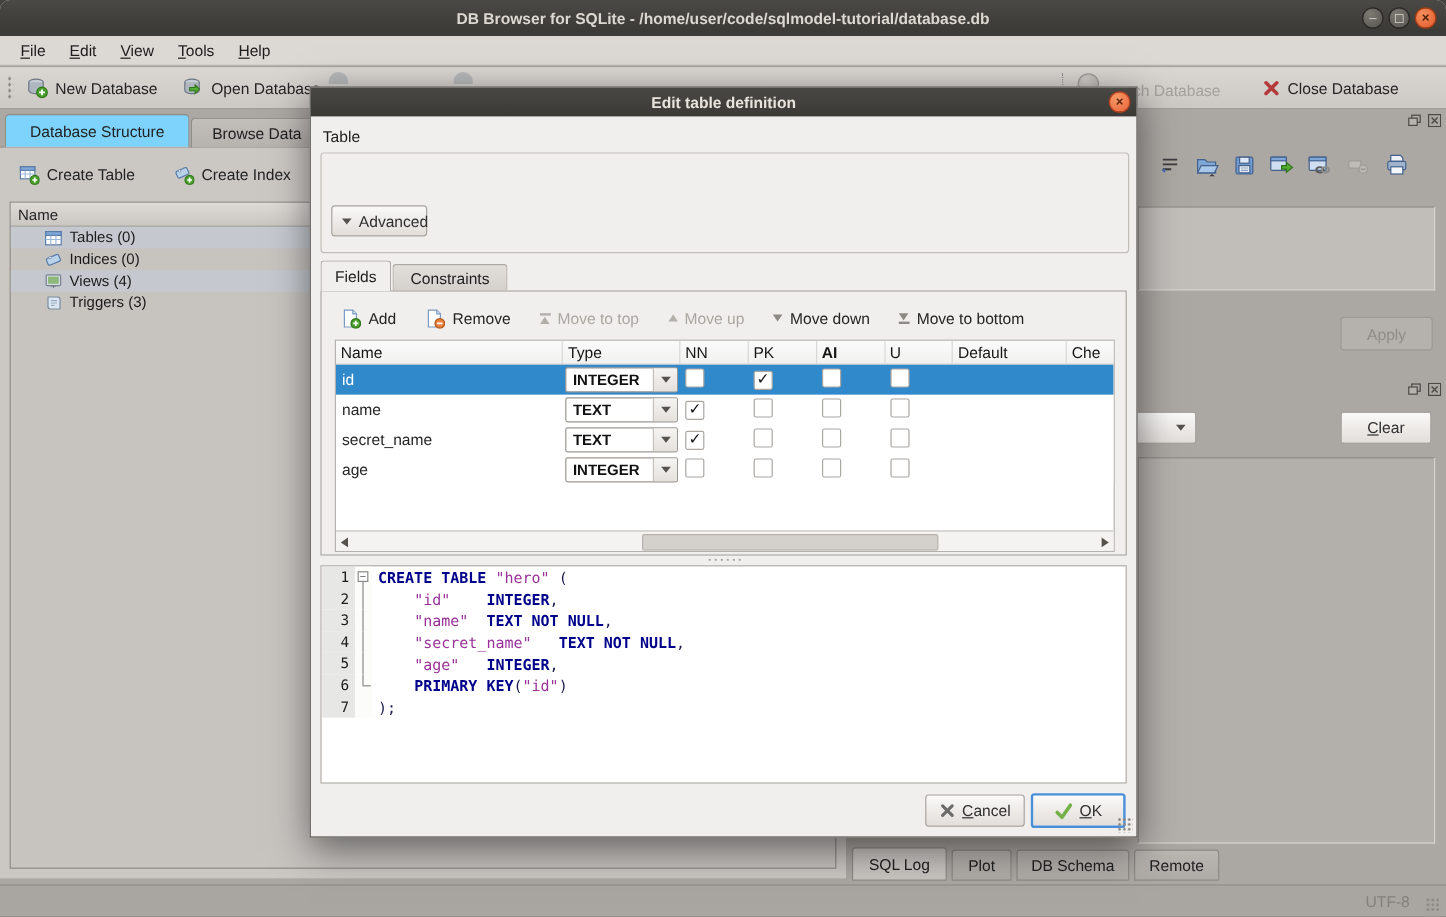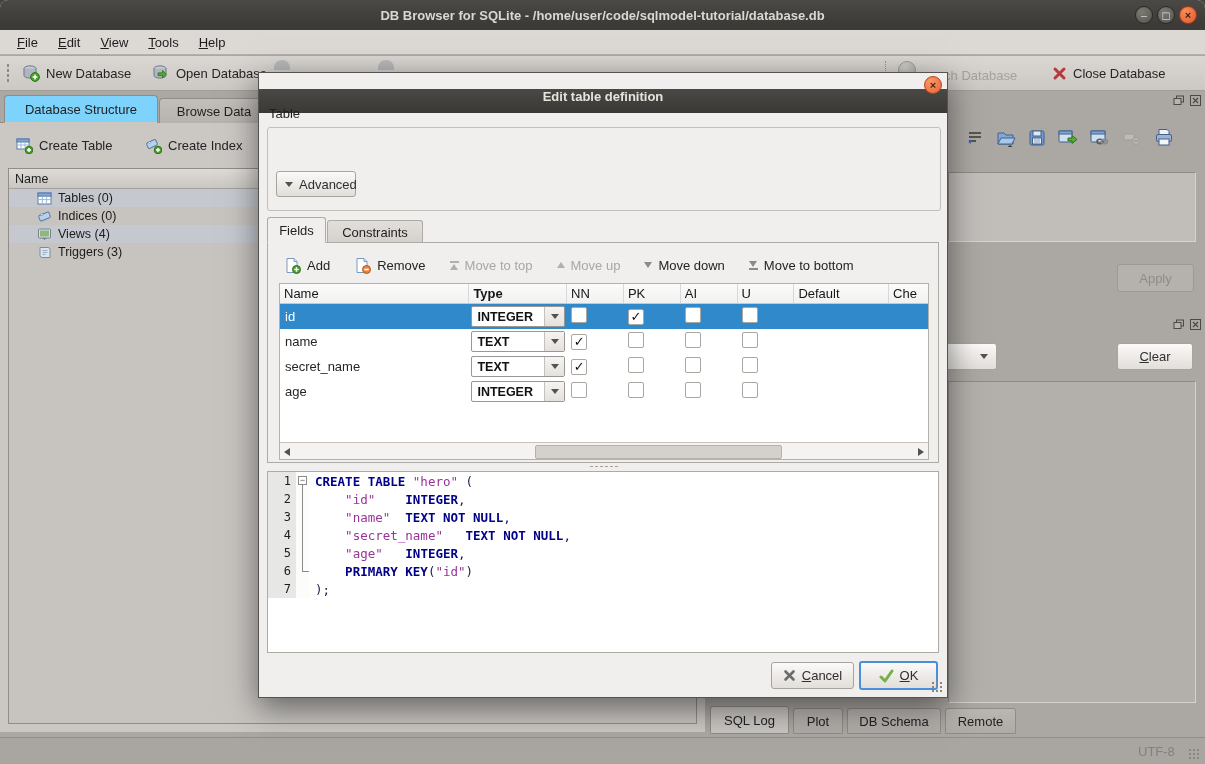--- a/index.html
+++ b/index.html
@@ -59,22 +59,22 @@
   .bottomtab{box-sizing:border-box;border:1px solid #8f8b87;border-radius:3px 3px 0 0;
     display:flex;align-items:center;justify-content:center;font-size:13px;color:#222;}
   .bottomtab.active{background:#c9c6c2;}
   .bottomtab.inactive{background:linear-gradient(#bab6b2,#aeaaa6);}
   .statusbar{left:0;top:737px;width:1205px;height:27px;background:#a9a5a1;border-top:1px solid #918d89;}
   .grip{background-image:radial-gradient(#8a8682 1px,transparent 1.2px);background-size:4px 4px;}
 
   
   .dialog{left:258px;top:72px;width:690px;height:626px;background:#f1efed;
     border:1px solid #55534f;box-sizing:border-box;box-shadow:0 10px 30px rgba(0,0,0,.5);z-index:50;}
-  .dlg-titlebar{left:0;top:16px;width:100%;height:24px;background:linear-gradient(#4a4844,#3a3935);
-    display:flex;align-items:flex-start;justify-content:center;position:absolute;}
+  .dlg-titlebar{left:0;top:0;width:100%;height:24px;background:linear-gradient(#4a4844,#3a3935);
+    display:flex;align-items:center;justify-content:center;position:absolute;}
   .dlg-titlebar .t{color:#e8e4dd;font-weight:bold;font-size:13px;}
   .dlg-close{position:absolute;right:5px;top:3px;width:18px;height:18px;border-radius:50%;
     background:radial-gradient(circle at 35% 30%,#f79a66,#e8633a);border:1px solid #b8431f;
     color:#5a2310;font-weight:bold;font-size:11px;line-height:16px;text-align:center;box-sizing:border-box;}
   .groupbox{border:1px solid #c2beba;border-radius:3px;}
   .input{background:#fff;border:1px solid #a9a5a1;border-radius:2px;box-sizing:border-box;
     display:flex;align-items:center;padding-left:6px;font-weight:bold;color:#111;}
   .dtab{box-sizing:border-box;border:1px solid #aeaaa6;border-bottom:none;border-radius:3px 3px 0 0;
     display:flex;align-items:center;justify-content:center;color:#222;}
   .dtab.active{background:#f1efed;z-index:2;}
@@ -405,24 +405,24 @@
               <span class="bar"></span>
             </span>
           </span>
         <span>Move to bottom</span>
       </span>
     </div>
 
     <div class="abs" style="left:20px;top:210px;width:650px;height:177px;background:#fff;border:1px solid #b5b1ad;box-sizing:border-box;overflow:hidden;">
       <div class="gridhead">
         <div class="hc" style="width:190px;">Name</div>
-        <div class="hc" style="width:98px;font-weight:bold;">Type</div>
+        <div class="hc" style="width:98px;">Type</div>
         <div class="hc" style="width:57px;">NN</div>
         <div class="hc" style="width:57px;">PK</div>
-        <div class="hc" style="width:57px;">AI</div>
+        <div class="hc" style="width:57px;font-weight:bold;">AI</div>
         <div class="hc" style="width:57px;">U</div>
         <div class="hc" style="width:95px;">Default</div>
         <div class="hc" style="width:39px;border-right:none;">Che</div>
       </div>
 
       <div class="gridrow sel">
         <div class="cellname" style="width:190px;">id</div>
         <div style="width:98px;">
             <div class="typebox" style="margin:0 2px;">
               <span class="tv">INTEGER</span>

